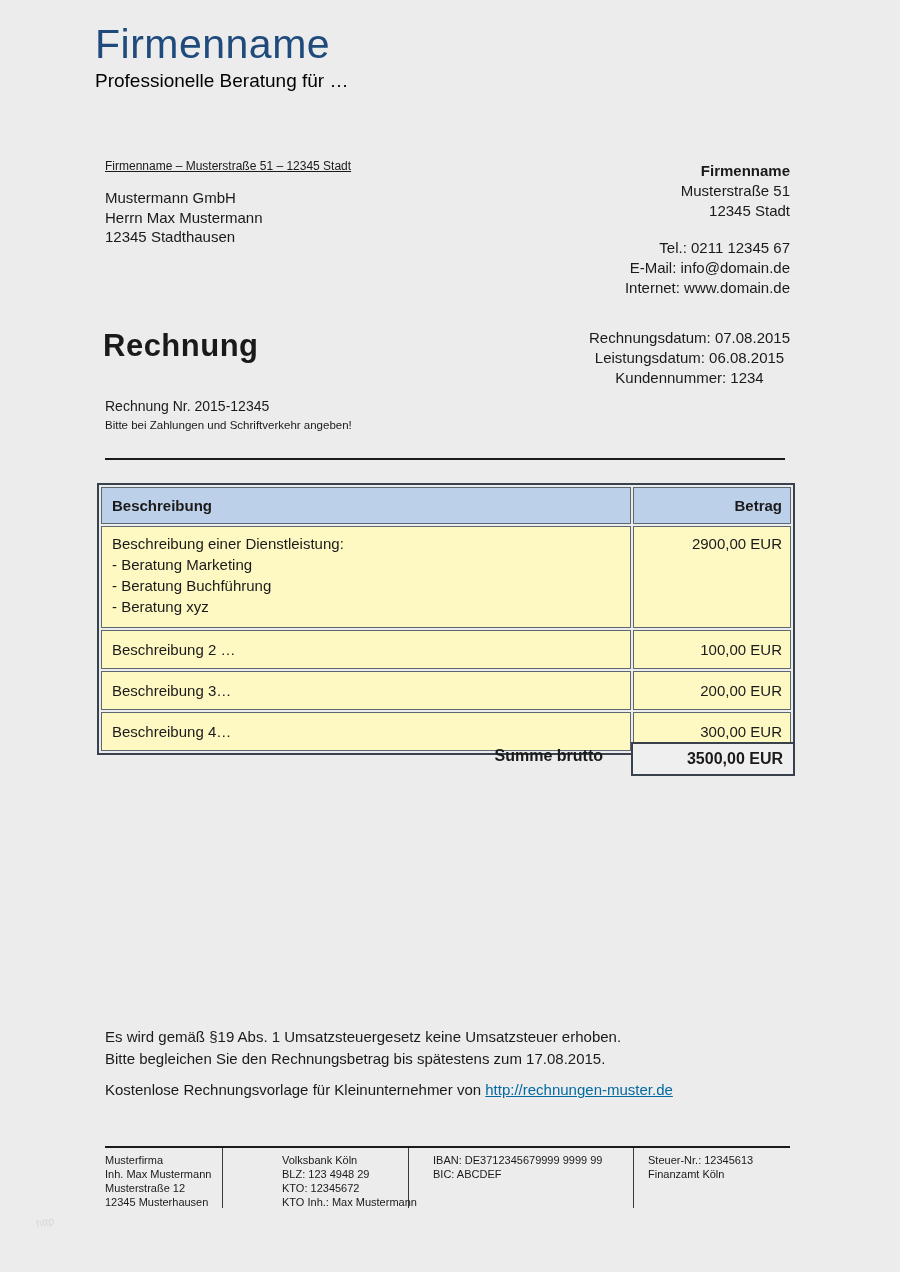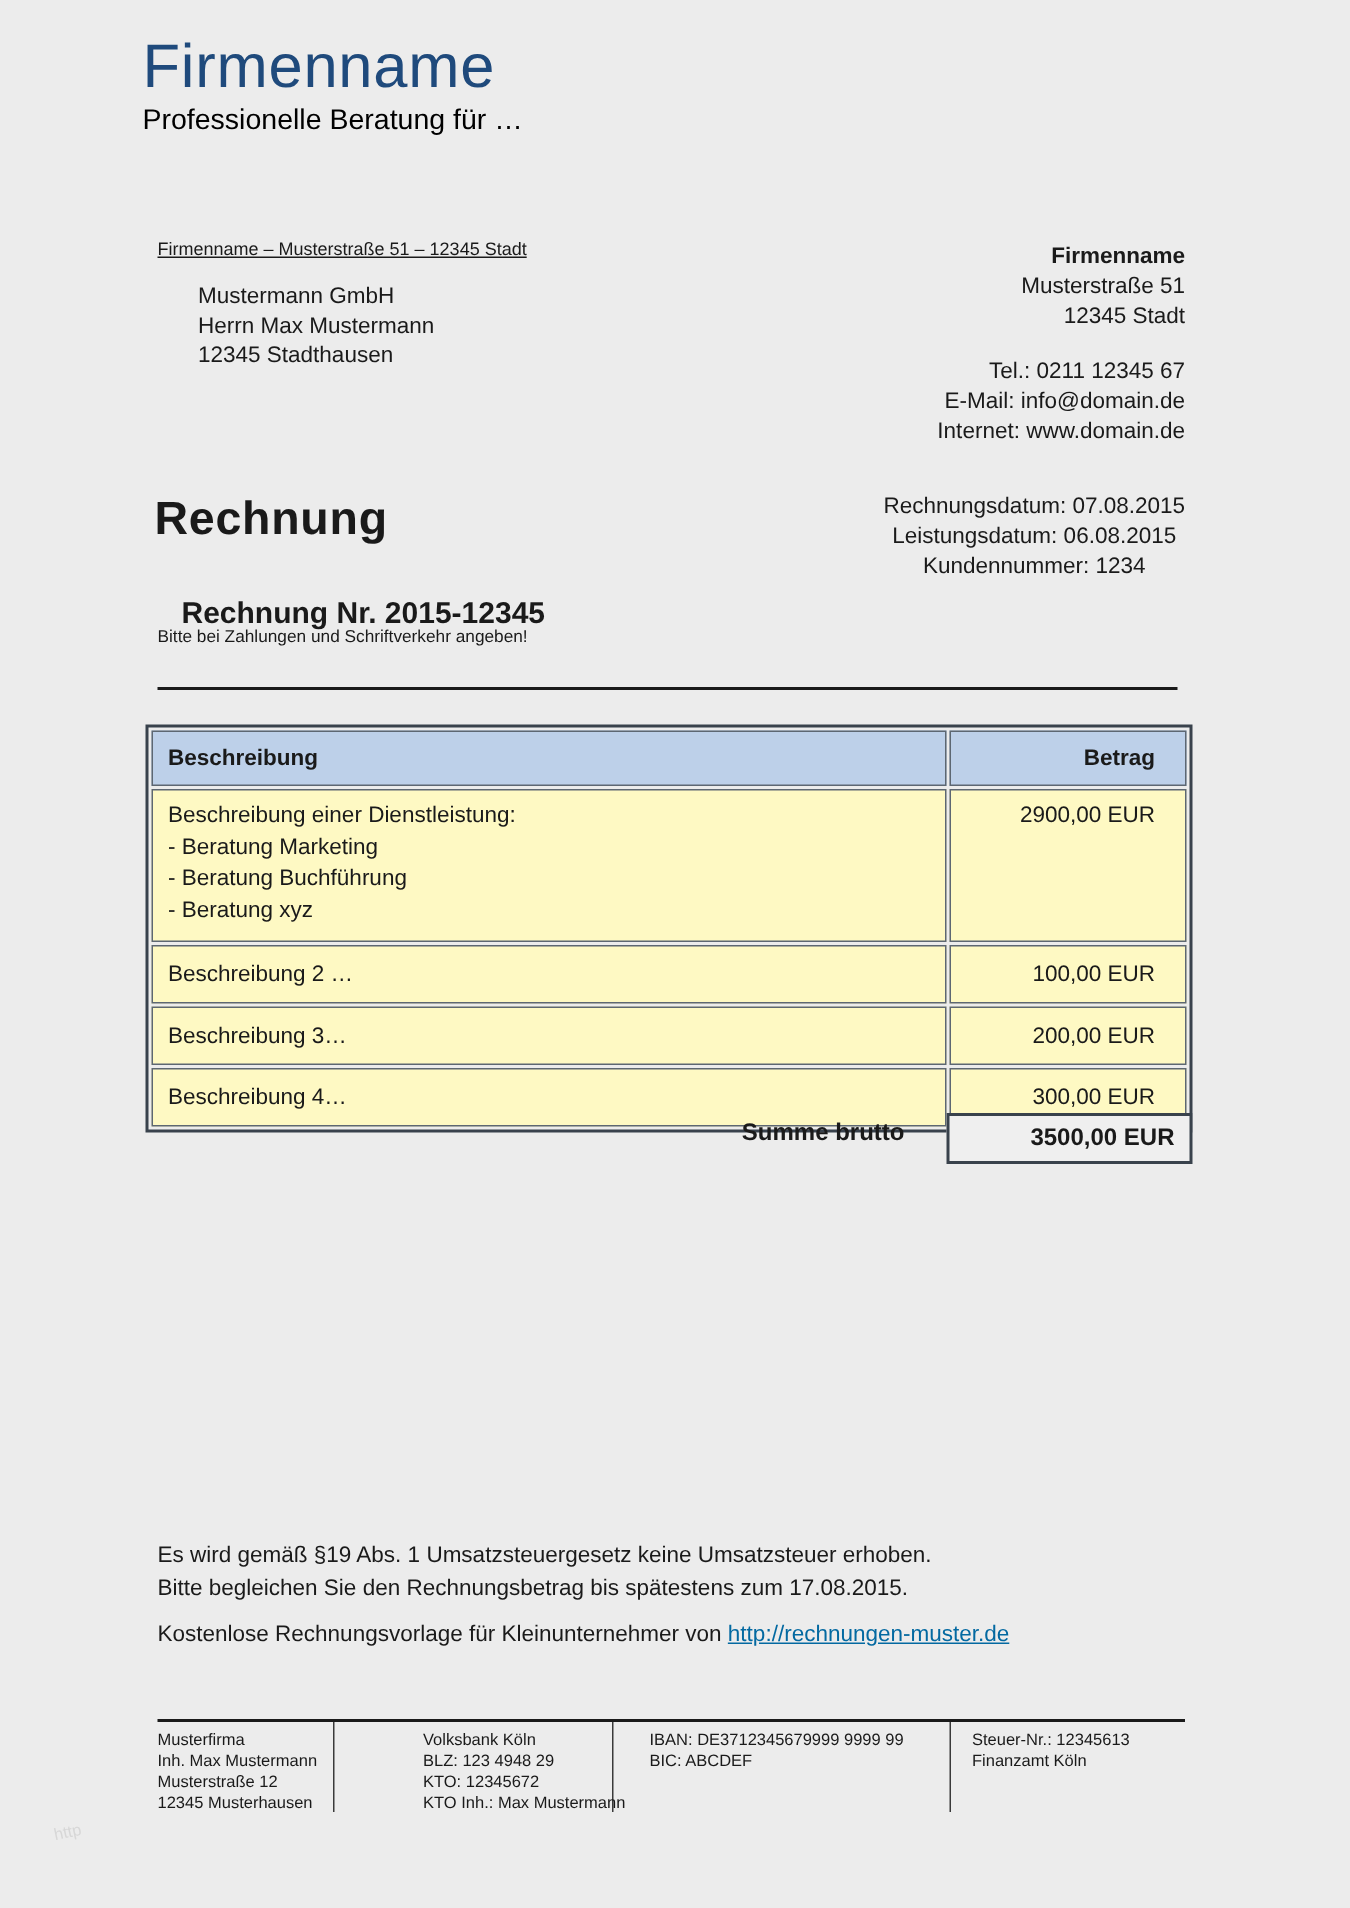--- a/index.html
+++ b/index.html
@@ -27,21 +27,21 @@
     color:#000000;
   }
 
   
   .sender-line {
     position:absolute; left:105px; top:159px;
     font-size:12px; text-decoration:underline;
   }
   .recipient {
     position:absolute; left:105px; top:188px;
-    font-size:15px; line-height:19.5px;margin-left:27px;
+    font-size:15px; line-height:19.5px;
   }
 
   
   .company-block {
     position:absolute; right:110px; top:161px;
     text-align:right; font-size:15px; line-height:20px;
   }
   .company-block .co-name { font-weight:bold; }
   .company-block .gap { height:17px; }
 
@@ -49,21 +49,21 @@
   .invoice-title {
     position:absolute; left:103px; top:328px;
     font-size:31px; font-weight:bold; letter-spacing:0.5px;
   }
   .invoice-meta {
     position:absolute; right:110px; top:328px;
     text-align:center; font-size:15px; line-height:20px;
   }
   .invoice-number {
     position:absolute; left:105px; top:398px;
-    font-size:20px; font-weight:bold;margin-left:16px;
+    font-size:14px; font-weight:normal;
   }
   .invoice-number-note {
     position:absolute; left:105px; top:419px;
     font-size:11.5px;
     text-align:center;
   }
   .separator-rule {
     position:absolute; left:105px; top:458px;
     width:680px; height:2px; background:#1a1a1a;
   }
@@ -77,21 +77,21 @@
   }
   .t-row { display:flex; gap:2px; margin-top:2px;justify-content:flex-end; }
   .t-row:first-child { margin-top:0; }
   .t-cell {
     border:1px solid #5d6772;
     background:#fef9c3;
     font-size:15px; line-height:21px;
     padding:6px 10px;
   }
   .t-desc { flex:0 0 530px; }
-  .t-amount { flex:1 1 auto; text-align:right; padding-right:20px; }
+  .t-amount { flex:1 1 auto; text-align:right; padding-right:8px; }
   .t-head .t-cell {
     background:#bdd0e9;
     font-weight:bold;
     padding-top:7px; padding-bottom:7px;
   }
   .t-body-tall .t-cell { min-height:102px; }
   .t-single .t-cell { padding-top:8px; padding-bottom:8px; }
 
   
   .total-label {

